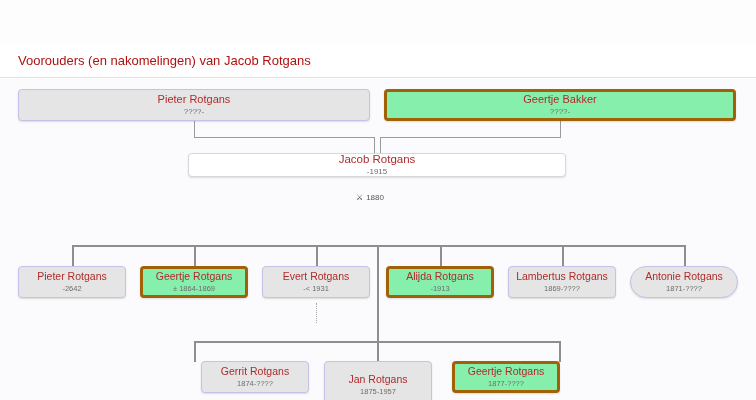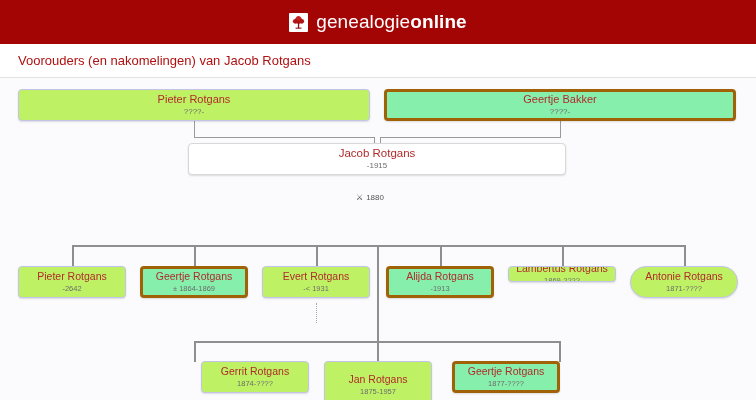--- a/index.html
+++ b/index.html
@@ -64,54 +64,39 @@
     box-shadow: 0 1px 2px rgba(0,0,0,.13);
     overflow: hidden;
   }
   .card .nm {
     font-size: 10.5px; color: #b02b2b; line-height: 12px; white-space: nowrap;
   }
   .card .dt {
     font-size: 7.5px; color: #6d6d6d; line-height: 11px; white-space: nowrap;
     margin-top: 1px;
   }
-  .card.male   { background: #bef264; border: 1px solid #c3c3ea; }
+  .card.male   { background: #e5e5e5; border: 1px solid #c3c3ea; }
   .card.female { background: #86efac; border: 3px solid #a16207; }
   .card.focus  { background: #ffffff; border: 1px solid #d8d8d8; }
   .card.focus .nm { font-size: 11.5px; }
   .card.focus .dt { font-size: 8px; }
   .card.big .nm { font-size: 11px; }
   .card.big .dt { font-size: 8px; }
 
   .marriage {
     position: absolute; display: flex; align-items: center; gap: 3px;
     font-size: 8px; color: #555555; white-space: nowrap;
   }
   .marriage .mk { font-size: 8px; color: #444; line-height: 1; }
 </style>
 </head>
 <body>
 
 <div id="app">
 
-  <div class="topbar">
-    <div class="brand">
-      <span class="brand-logo">
-        <svg width="15" height="15" viewBox="0 0 15 15" aria-hidden="true">
-          <circle cx="7.5" cy="5.3" r="3.5" fill="#b11414"></circle>
-          <circle cx="4.3" cy="6.3" r="2.4" fill="#b11414"></circle>
-          <circle cx="10.7" cy="6.3" r="2.4" fill="#b11414"></circle>
-          <circle cx="7.5" cy="3.2" r="2.3" fill="#c62222"></circle>
-          <rect x="6.9" y="7.6" width="1.3" height="5.4" fill="#8d1010"></rect>
-          <rect x="4.6" y="12.6" width="5.9" height="1.1" fill="#8d1010"></rect>
-        </svg>
-      </span>
-      <span class="brand-text"><span>genealogie</span><b>online</b></span>
-    </div>
-  </div>
 
   <div class="titlebar">
     <span class="page-title">Voorouders (en nakomelingen) van Jacob Rotgans</span>
   </div>
 
   <div class="canvas">
 
     <div class="ln v" style="left:194px; top:41px; height:18px;"></div>
     <div class="ln h" style="left:194px; top:58px; width:180px;"></div>
     <div class="ln v" style="left:374px; top:58px; height:17px;"></div>
@@ -139,21 +124,21 @@
 
     <div class="card male big" style="left:18px; top:10px; width:352px; height:32px;">
       <span class="nm">Pieter Rotgans</span>
       <span class="dt">????-</span>
     </div>
     <div class="card female big" style="left:384px; top:10px; width:352px; height:32px;">
       <span class="nm">Geertje Bakker</span>
       <span class="dt">????-</span>
     </div>
 
-    <div class="card focus" style="left:188px; top:64px; width:378px; height:32px;">
+    <div class="card focus" style="left:188px; top:74px; width:378px; height:24px;">
       <span class="nm">Jacob Rotgans</span>
       <span class="dt">-1915</span>
     </div>
 
     <div class="marriage" style="left:356px; top:114px;">
       <span class="mk">⚔</span>
       <span>1880</span>
     </div>
 
 
@@ -166,21 +151,21 @@
       <span class="dt">± 1864-1869</span>
     </div>
     <div class="card male" style="left:262px; top:187px; width:108px; height:32px;">
       <span class="nm">Evert Rotgans</span>
       <span class="dt">-&lt; 1931</span>
     </div>
     <div class="card female" style="left:386px; top:187px; width:108px; height:32px;">
       <span class="nm">Alijda Rotgans</span>
       <span class="dt">-1913</span>
     </div>
-    <div class="card male" style="left:508px; top:187px; width:108px; height:16px;">
+    <div class="card male" style="left:508px; top:187px; width:108px; height:32px;">
       <span class="nm">Lambertus Rotgans</span>
       <span class="dt">1869-????</span>
     </div>
     <div class="card male" style="left:630px; top:187px; width:108px; height:32px;border-radius:16px;">
       <span class="nm">Antonie Rotgans</span>
       <span class="dt">1871-????</span>
     </div>
 
     <div class="card male" style="left:201px; top:282px; width:108px; height:32px;">
       <span class="nm">Gerrit Rotgans</span>

